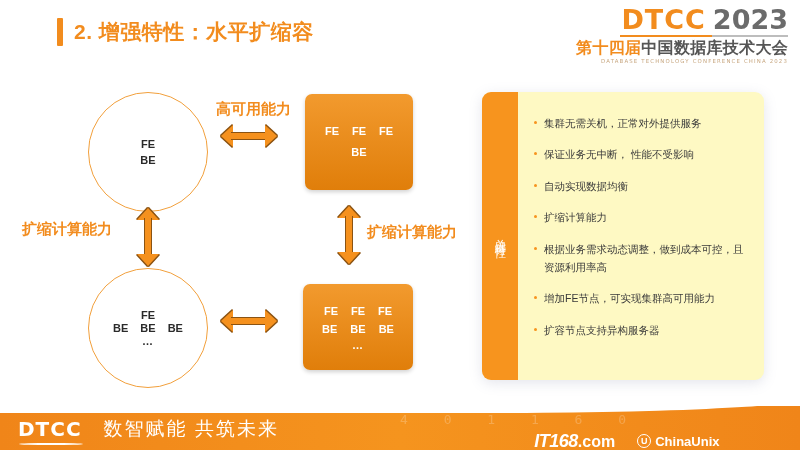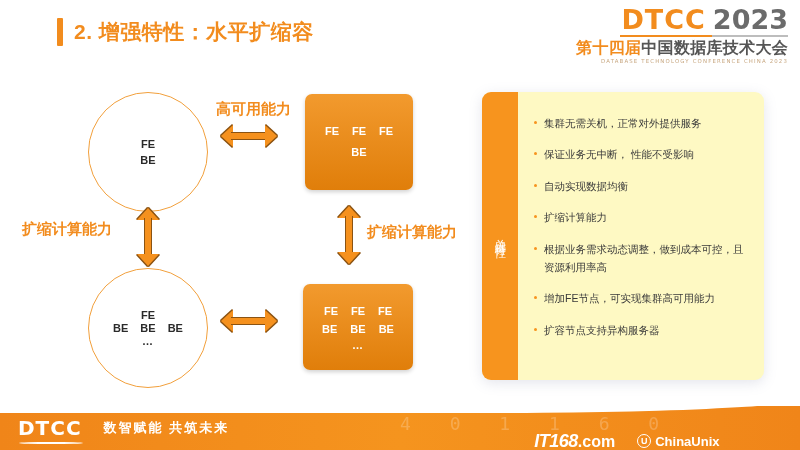--- a/index.html
+++ b/index.html
@@ -148,33 +148,33 @@
     position: absolute; left: 0; bottom: 0; width: 800px; height: 44px;
     background: linear-gradient(90deg,#F08519 0%, #F5941E 50%, #F08519 100%);
     overflow: hidden;
   }
   .footer:before {
     content: ""; position: absolute; left: 0; top: -7px; width: 800px; height: 14px;
     background: #fff; border-radius: 0 0 40% 0 / 0 0 100% 0;
   }
   .footer-digits {
     position: absolute; inset: 0; color: rgba(255,255,255,.22);
-    font-size: 18px; font-family: "DejaVu Sans Mono", monospace; letter-spacing: 14px;
+    font-size: 13px; font-family: "DejaVu Sans Mono", monospace; letter-spacing: 14px;
     padding: 4px 0 16px 400px; line-height: 1.5; user-select: none;
   }
   .f-brand { position: absolute; left: 18px; top: 10px; display: flex; align-items: center; gap: 22px; }
   .f-dtcc {
     color: #fff; font-size: 20px; font-weight: bold; letter-spacing: 1px;
     font-family: "DejaVu Sans", sans-serif; position: relative;
   }
   .f-dtcc:after {
     content: ""; position: absolute; left: 1px; right: -1px; bottom: -4px; height: 2px;
     background: #fff; border-radius: 50%;
   }
-  .f-slogan { color: #fff; font-size: 13px; font-weight: bold; letter-spacing: 2px; }
+  .f-slogan { color: #fff; font-size: 19px; font-weight: normal; letter-spacing: 2px; }
   .f-logos { position: absolute; right: 14px; top: 11px; display: flex; align-items: center; gap: 22px; }
   .f-logo { color: #fff; font-weight: bold; display: flex; align-items: baseline; }
   .it168 { font-size: 18px; font-style: italic; letter-spacing: -.5px; }
   .cu-wrap { display: flex; align-items: center; gap: 4px; }
   .cu-mark {
     width: 14px; height: 14px; border: 1.6px solid #fff; border-radius: 50%;
     display: flex; align-items: center; justify-content: center;
     font-size: 9px; line-height: 1;
   }
   .cu-text { font-size: 13px; }

